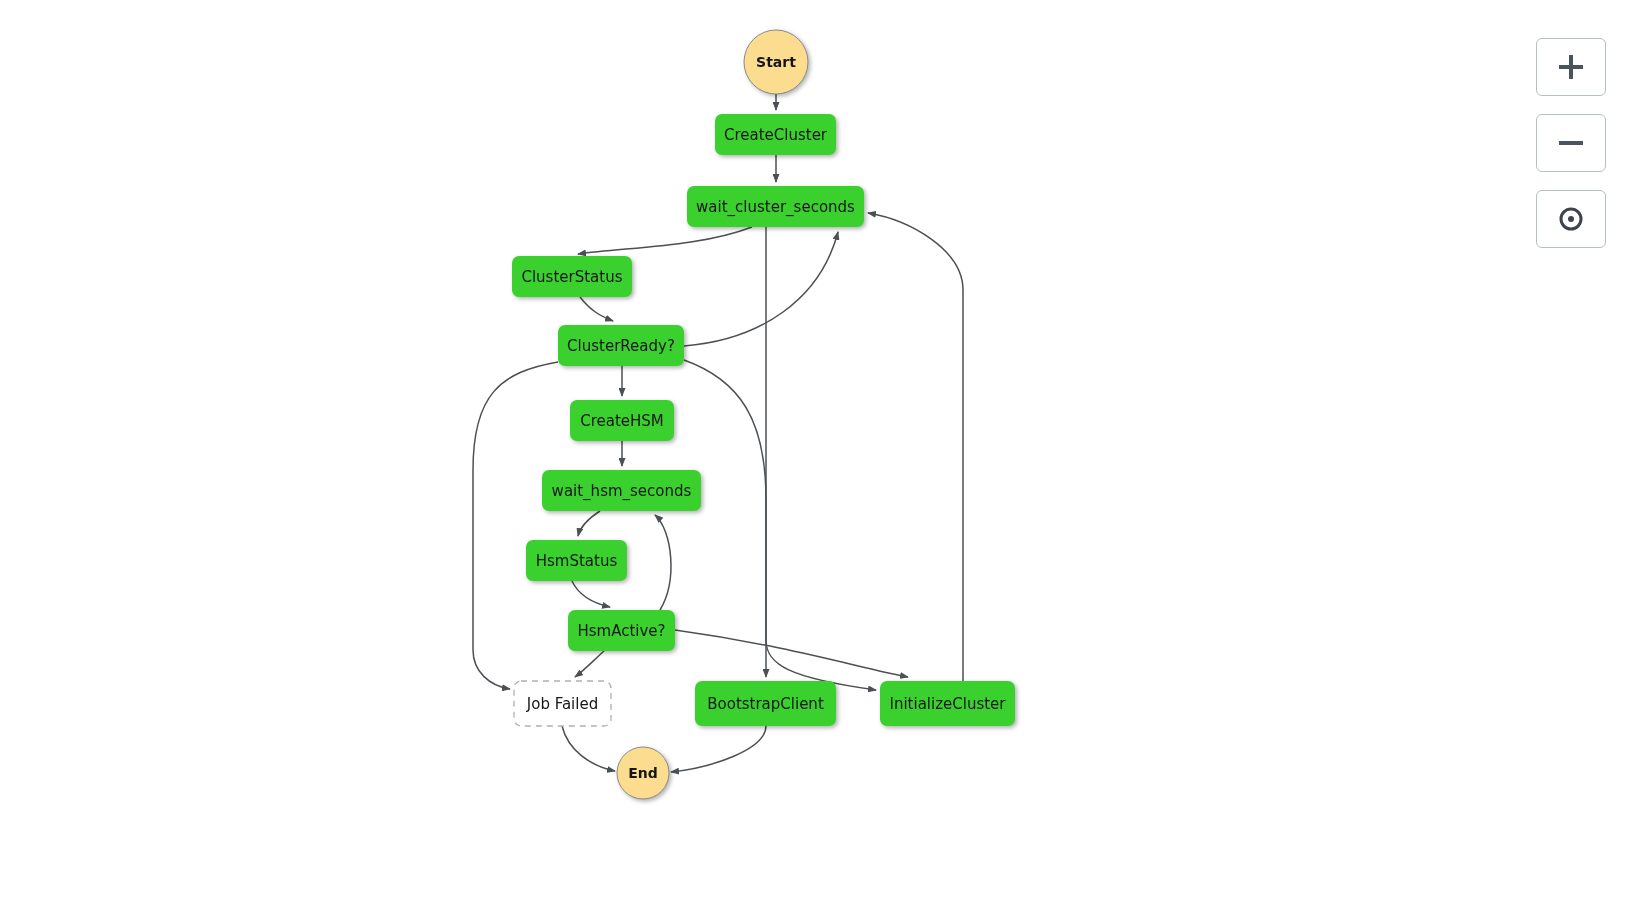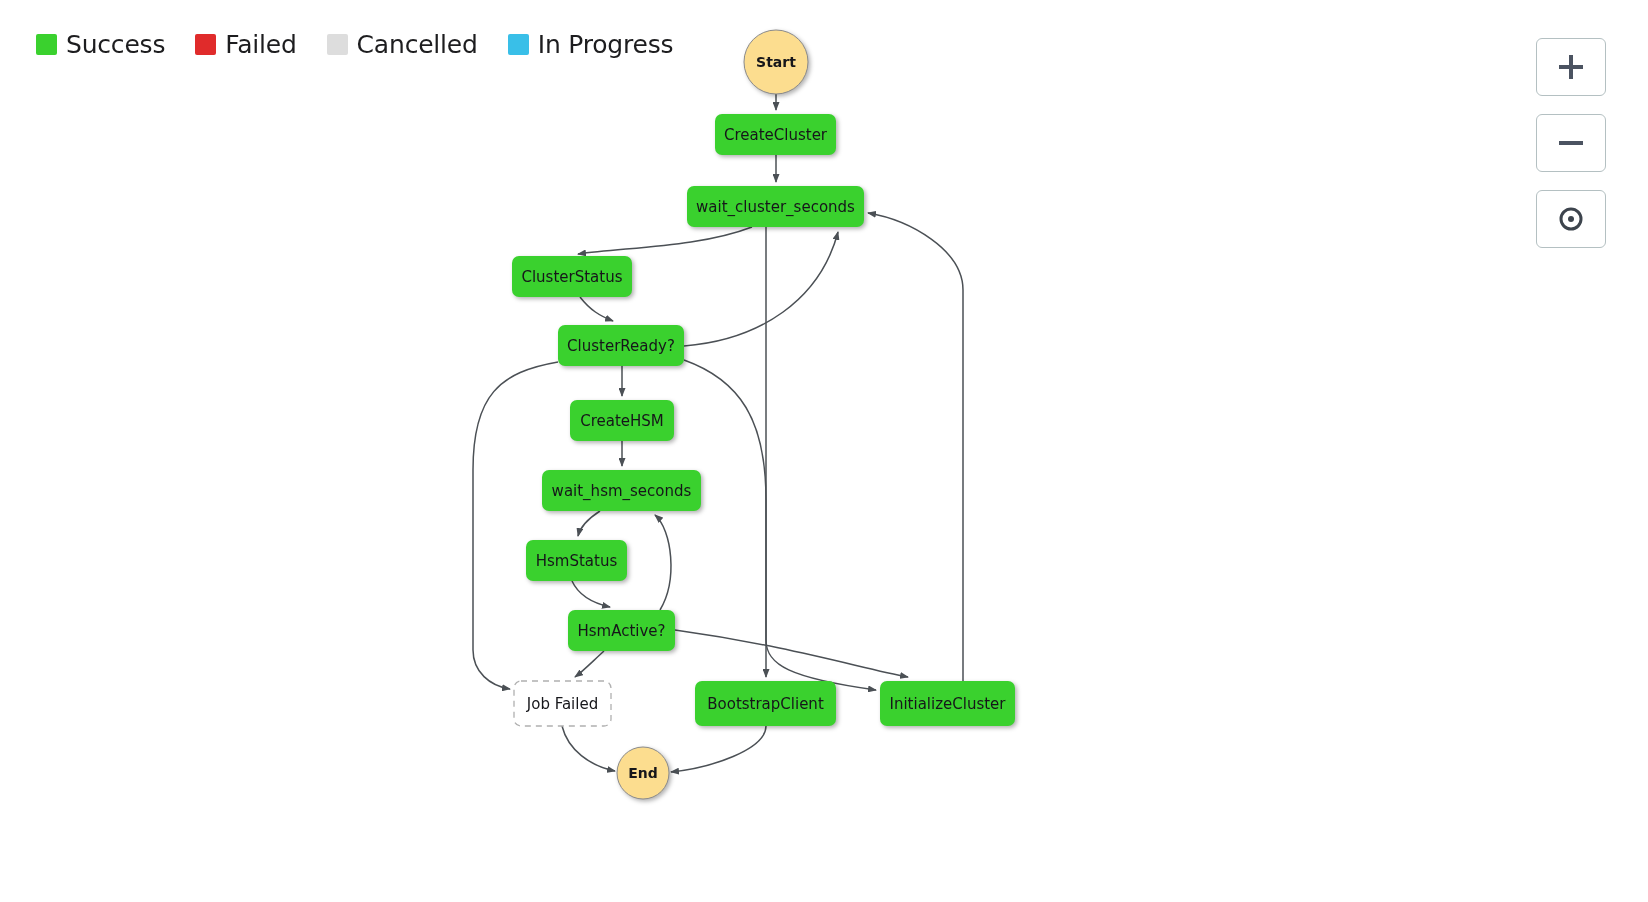--- a/index.html
+++ b/index.html
@@ -105,38 +105,20 @@
     fill: none;
     stroke: #4b5055;
     stroke-width: 1.5px;
   }
 </style>
 </head>
 <body>
 
 <div id="app">
 
-  <div id="legend">
-    <div class="legend-item">
-      <span class="legend-swatch" style="background: rgb(58, 209, 46);"></span>
-      <span class="legend-label">Success</span>
-    </div>
-    <div class="legend-item">
-      <span class="legend-swatch" style="background: rgb(224, 43, 43);"></span>
-      <span class="legend-label">Failed</span>
-    </div>
-    <div class="legend-item">
-      <span class="legend-swatch" style="background: rgb(221, 221, 221);"></span>
-      <span class="legend-label">Cancelled</span>
-    </div>
-    <div class="legend-item">
-      <span class="legend-swatch" style="background: rgb(57, 191, 232);"></span>
-      <span class="legend-label">In Progress</span>
-    </div>
-  </div>
 
   <div id="zoom-controls">
     <button class="zoom-btn" aria-label="zoom in">
       <svg width="30" height="30" viewBox="0 0 30 30">
         <rect x="13" y="3" width="4" height="24" fill="#4b5361"></rect>
         <rect x="3" y="13" width="24" height="4" fill="#4b5361"></rect>
       </svg>
     </button>
     <button class="zoom-btn" aria-label="zoom out">
       <svg width="30" height="30" viewBox="0 0 30 30">

